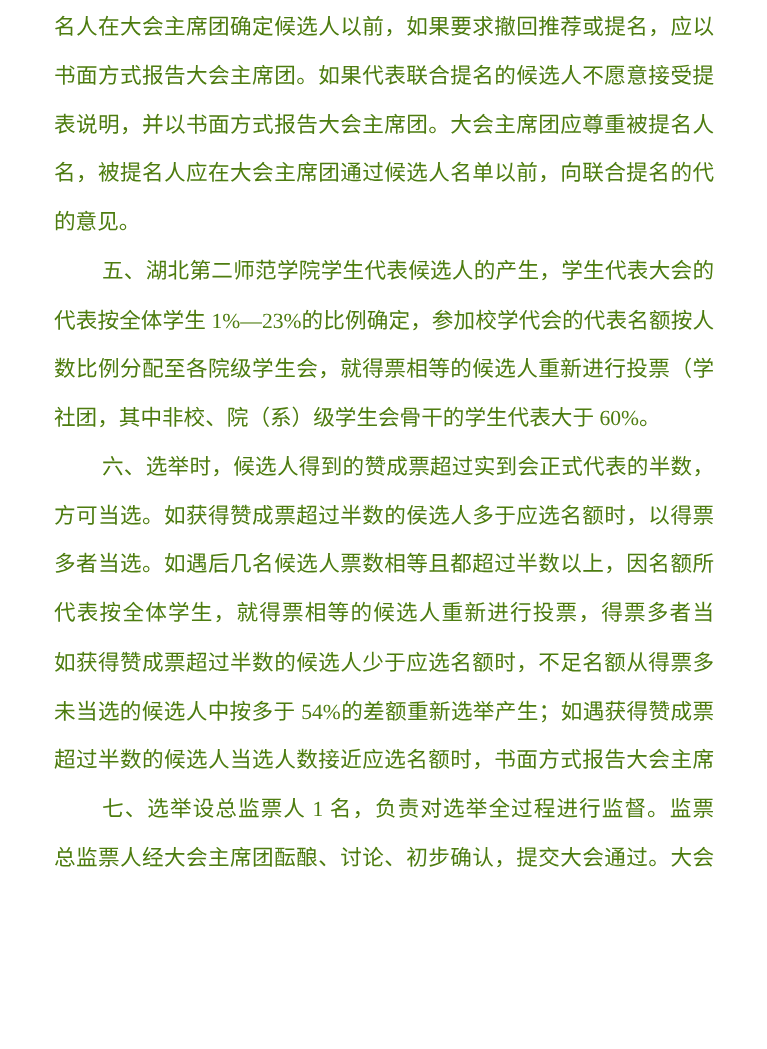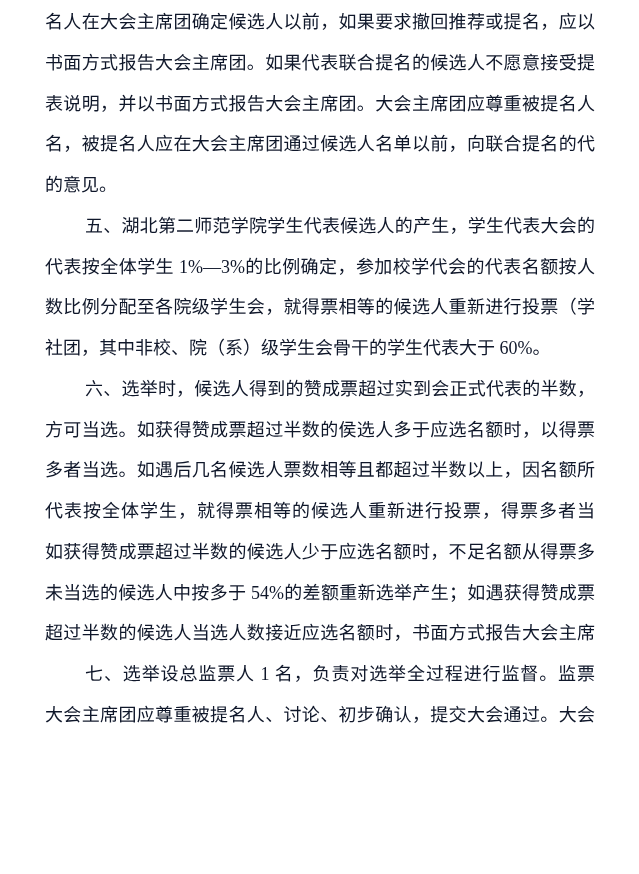--- a/index.html
+++ b/index.html
@@ -11,21 +11,21 @@
     position: relative;
     width: 639px;
     height: 874px;
     box-sizing: border-box;
     background: #ffffff;
     padding: 2px 44px 0 45px;
     overflow: hidden;
     font-family: "Liberation Serif", "DejaVu Serif", serif;
     font-size: 18px;
     line-height: 40.75px;
-    color: #0f172a;
+    color: #4d7c0f;
   }
   .para { margin: 0; }
   .ln {
     text-align: justify;
     text-align-last: justify;
     height: 40.75px;
     overflow: hidden;
     white-space: normal;
   }
   .ln.pend {
@@ -43,33 +43,33 @@
   <div class="para">
     <div class="ln">名人在大会主席团确定候选人以前，如果要求撤回推荐或提名，应以</div>
     <div class="ln">书面方式报告大会主席团。如果代表联合提名的候选人不愿意接受提</div>
     <div class="ln">表说明，并以书面方式报告大会主席团。大会主席团应尊重被提名人</div>
     <div class="ln">名，被提名人应在大会主席团通过候选人名单以前，向联合提名的代</div>
     <div class="ln pend">的意见。</div>
   </div>
 
   <div class="para">
     <div class="ln ind">五、湖北第二师范学院学生代表候选人的产生，学生代表大会的</div>
-    <div class="ln">代表按全体学生 1%—3%的比例确定，参加校学代会的代表名额按人</div>
+    <div class="ln">代表按全体学生 1%—23%的比例确定，参加校学代会的代表名额按人</div>
     <div class="ln">数比例分配至各院级学生会，就得票相等的候选人重新进行投票（学</div>
     <div class="ln pend">社团，其中非校、院（系）级学生会骨干的学生代表大于 60%。</div>
   </div>
 
   <div class="para">
     <div class="ln ind">六、选举时，候选人得到的赞成票超过实到会正式代表的半数，</div>
     <div class="ln">方可当选。如获得赞成票超过半数的侯选人多于应选名额时，以得票</div>
     <div class="ln">多者当选。如遇后几名候选人票数相等且都超过半数以上，因名额所</div>
     <div class="ln">代表按全体学生，就得票相等的候选人重新进行投票，得票多者当选。</div>
     <div class="ln">如获得赞成票超过半数的候选人少于应选名额时，不足名额从得票多</div>
     <div class="ln">未当选的候选人中按多于 54%的差额重新选举产生；如遇获得赞成票</div>
     <div class="ln">超过半数的候选人当选人数接近应选名额时，书面方式报告大会主席团</div>
   </div>
 
   <div class="para">
     <div class="ln ind">七、选举设总监票人 1 名，负责对选举全过程进行监督。监票人、</div>
-    <div class="ln">大会主席团应尊重被提名人、讨论、初步确认，提交大会通过。大会</div>
+    <div class="ln">总监票人经大会主席团酝酿、讨论、初步确认，提交大会通过。大会</div>
   </div>
 
 </div>
 
 </body></html>

